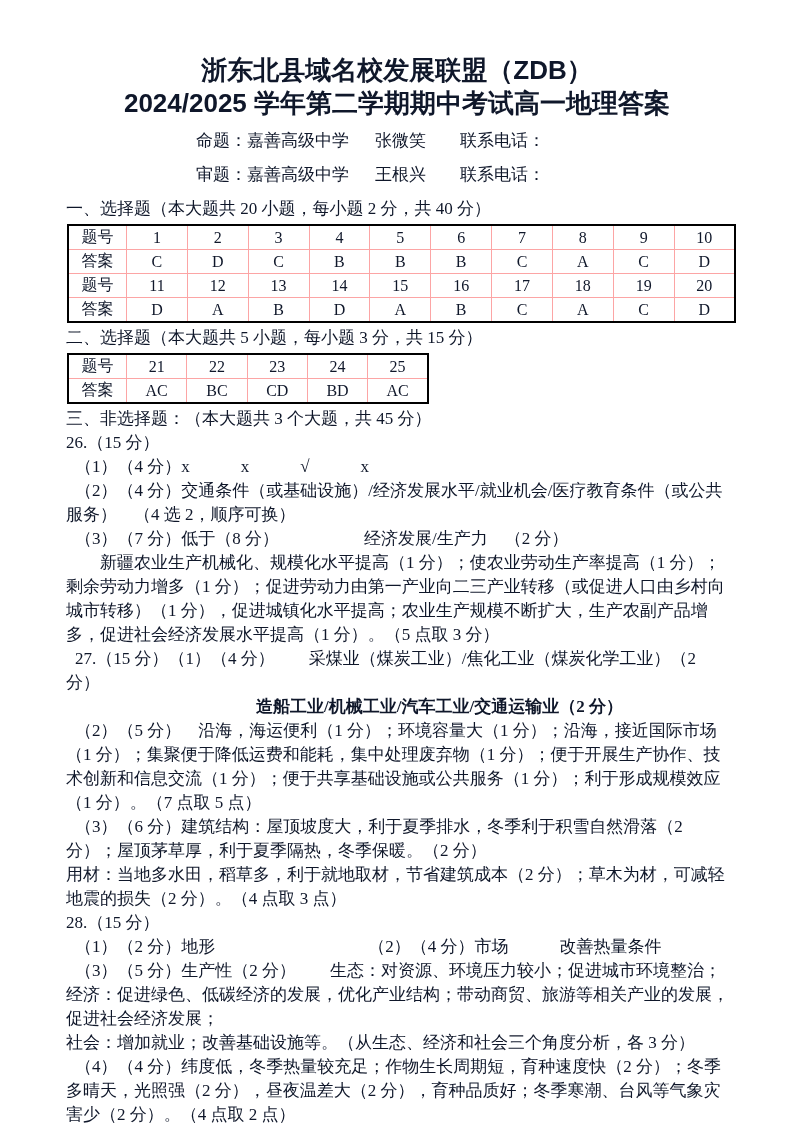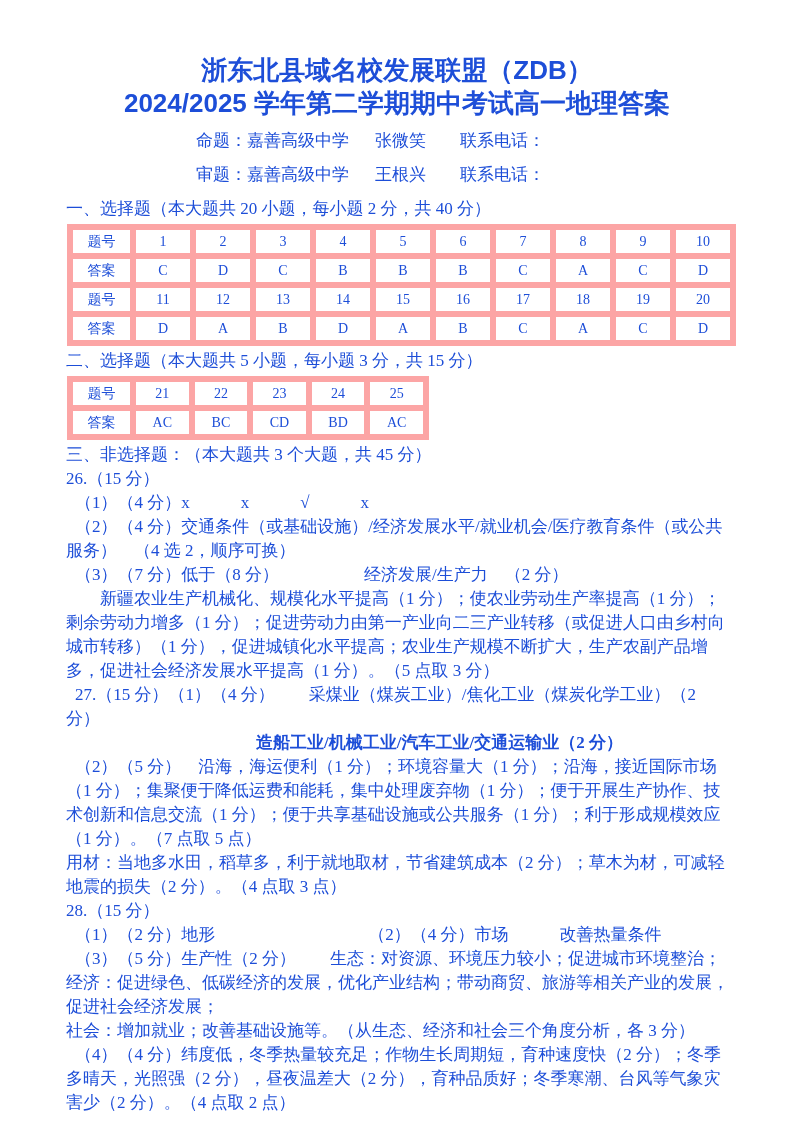--- a/index.html
+++ b/index.html
@@ -4,21 +4,21 @@
 <style>
   html, body { margin: 0; padding: 0; background: #ffffff; }
   .page {
     position: relative;
     width: 794px;
     height: 1123px;
     margin: 0 auto;
     background: #ffffff;
     box-sizing: border-box;
     padding: 54px 62px 0 62px;
-    color: #1d4ed8;
+    color: #0f172a;
     font-family: "Liberation Serif", serif;
     overflow: hidden;
   }
   .title {
     font-family: "Liberation Sans", sans-serif;
     font-weight: 700;
     font-size: 26px;
     line-height: 33px;
     text-align: center;
     margin: 0;
@@ -31,25 +31,25 @@
   .sec-heading { font-size: 17px; line-height: 25px; margin: 1px 0 0 4px; }
   table.ans-table {
     border-collapse: collapse;
     table-layout: fixed;
     margin: 3px 0 2px 5px;
     border: 2px solid #000;
   }
   table.t1 { width: 669px; }
   table.t2 { width: 362px; }
   .ans-table td {
-    border: 6px solid #fca5a5;
+    border: 1px solid #fca5a5;
     height: 23px;
     text-align: center;
     vertical-align: middle;
-    font-size: 14px;
+    font-size: 16px;
     padding: 0;
     overflow: hidden;
   }
   .ans-table td.lbl { width: 57px; }
   .body { padding-left: 4px; }
   .body p {
     margin: 0;
     font-size: 17px;
     line-height: 24px;
     white-space: pre-wrap;
@@ -159,20 +159,21 @@
   <div class="body">
     <p>26.（15 分）</p>
     <p class="sub">（1）（4 分）x　　　x　　　√　　　x</p>
     <p class="sub">（2）（4 分）交通条件（或基础设施）/经济发展水平/就业机会/医疗教育条件（或公共服务）　（4 选 2，顺序可换）</p>
     <p class="sub">（3）（7 分）低于（8 分）　　　　　经济发展/生产力　（2 分）</p>
     <p class="indent2">新疆农业生产机械化、规模化水平提高（1 分）；使农业劳动生产率提高（1 分）；剩余劳动力增多（1 分）；促进劳动力由第一产业向二三产业转移（或促进人口由乡村向城市转移）（1 分），促进城镇化水平提高；农业生产规模不断扩大，生产农副产品增多，促进社会经济发展水平提高（1 分）。（5 点取 3 分）</p>
 
     <p class="sub">27.（15 分）（1）（4 分）　　采煤业（煤炭工业）/焦化工业（煤炭化学工业）（2 分）</p>
     <p class="hang">造船工业/机械工业/汽车工业/交通运输业（2 分）</p>
     <p class="sub">（2）（5 分）　沿海，海运便利（1 分）；环境容量大（1 分）；沿海，接近国际市场（1 分）；集聚便于降低运费和能耗，集中处理废弃物（1 分）；便于开展生产协作、技术创新和信息交流（1 分）；便于共享基础设施或公共服务（1 分）；利于形成规模效应（1 分）。（7 点取 5 点）</p>
+    <p class="sub">（3）（6 分）建筑结构：屋顶坡度大，利于夏季排水，冬季利于积雪自然滑落（2 分）；屋顶茅草厚，利于夏季隔热，冬季保暖。（2 分）</p>
     <p>用材：当地多水田，稻草多，利于就地取材，节省建筑成本（2 分）；草木为材，可减轻地震的损失（2 分）。（4 点取 3 点）</p>
 
     <p>28.（15 分）</p>
     <p class="sub">（1）（2 分）地形　　　　　　　　　（2）（4 分）市场　　　改善热量条件</p>
     <p class="sub">（3）（5 分）生产性（2 分）　　生态：对资源、环境压力较小；促进城市环境整治；</p>
     <p>经济：促进绿色、低碳经济的发展，优化产业结构；带动商贸、旅游等相关产业的发展，促进社会经济发展；</p>
     <p>社会：增加就业；改善基础设施等。（从生态、经济和社会三个角度分析，各 3 分）</p>
     <p class="sub">（4）（4 分）纬度低，冬季热量较充足；作物生长周期短，育种速度快（2 分）；冬季多晴天，光照强（2 分），昼夜温差大（2 分），育种品质好；冬季寒潮、台风等气象灾害少（2 分）。（4 点取 2 点）</p>
   </div>
 

